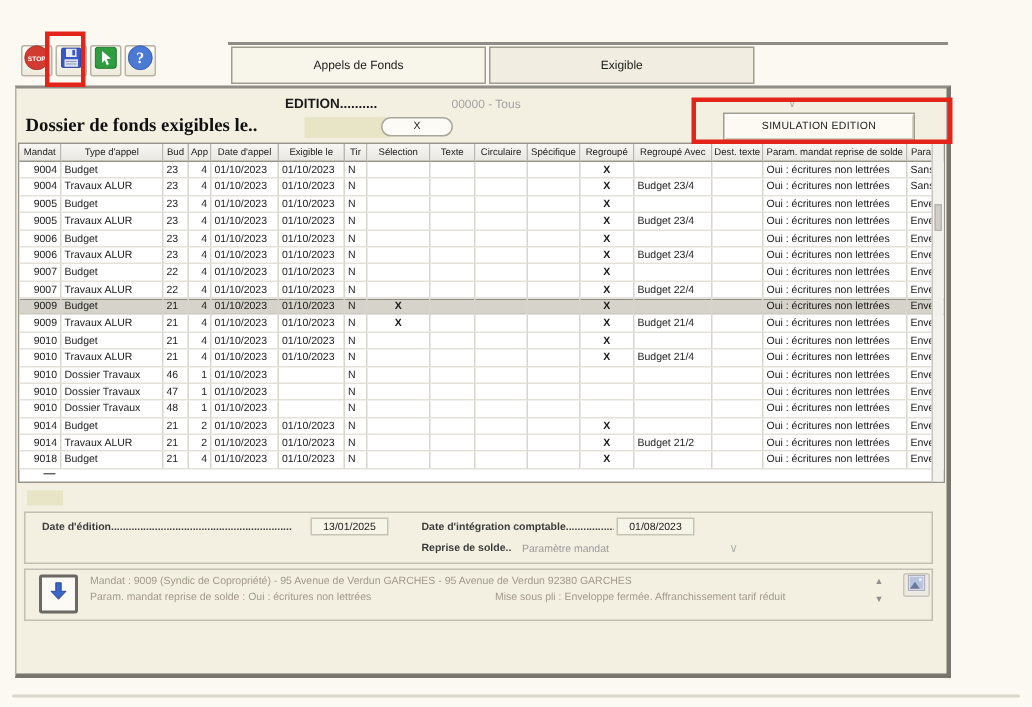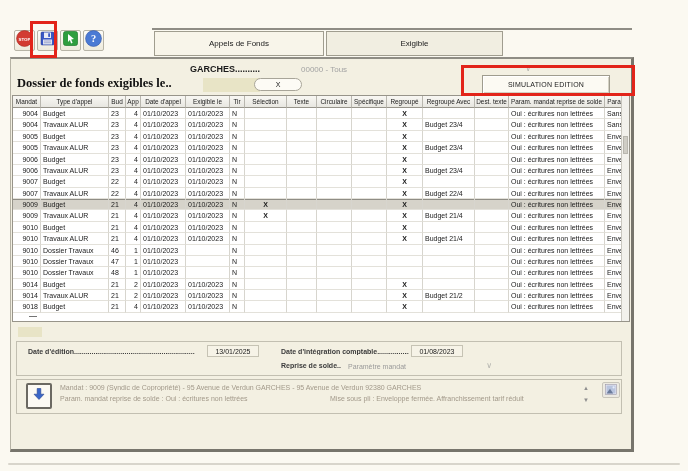--- a/index.html
+++ b/index.html
@@ -159,21 +159,21 @@
   <div class="tabline"></div>
   <div class="tab active" style="left:154px;width:170px">
     <span>Appels de Fonds</span>
   </div>
   <div class="tab inactive" style="left:326px;width:177px">
     <span>Exigible</span>
   </div>
 
   <div class="panel"></div>
 
-  <div class="agence-label">GARCHES..........</div>
+  <div class="agence-label">EDITION..........</div>
   <div class="agence-combo">
     <span>00000 - Tous</span>
     <span class="chev">∨</span>
   </div>
 
   <div class="page-title">Dossier de fonds exigibles le..</div>
   <div class="date-input"></div>
   <div class="clear-btn">
     <span>X</span>
   </div>

